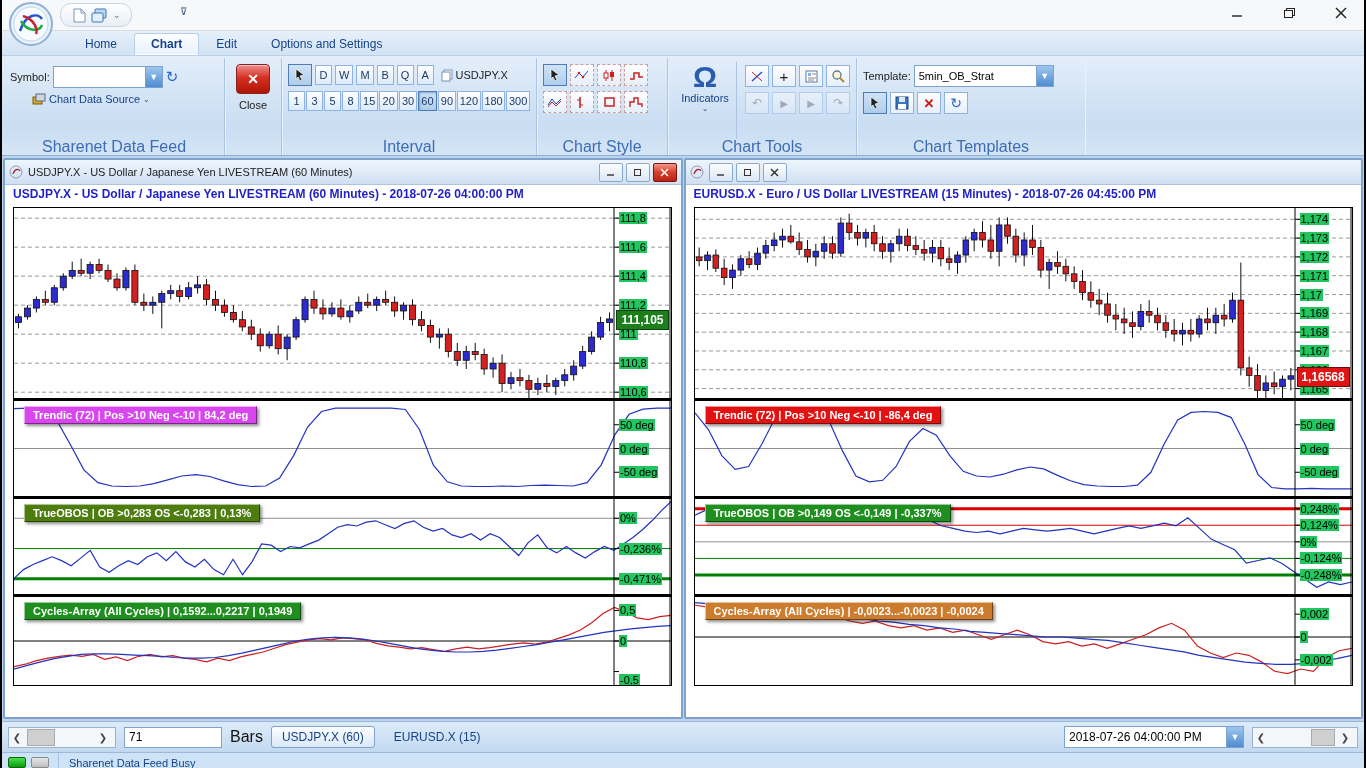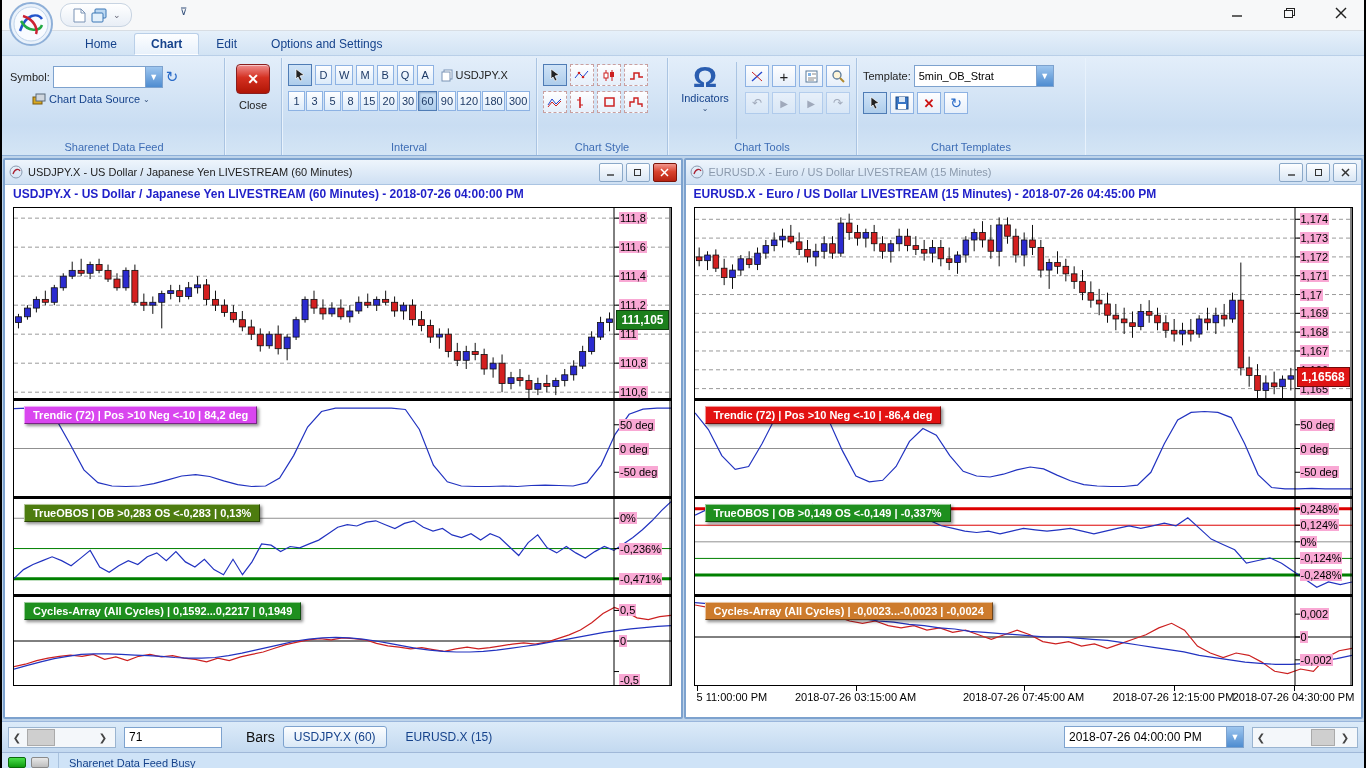--- a/index.html
+++ b/index.html
@@ -20,21 +20,21 @@
     padding-left:66px;border-bottom:1px solid #b9cfe8;}
   .rtab{padding:3px 16px 3px;font-size:12px;color:#15428b;cursor:pointer;border:1px solid transparent;}
   .rtab.active{background:linear-gradient(#fdfeff,#e8f1fb);border:1px solid #b9cfe8;border-bottom-color:#fdfeff;
     border-radius:3px 3px 0 0;font-weight:bold;}
   
   .ribbon{height:97px;background:linear-gradient(#e3eefa,#c9ddf2 70%,#d4e5f5);display:flex;
     padding:2px 0 0 2px;border-bottom:1px solid #8fb0d8;}
   .rgroup{display:flex;flex-direction:column;border-right:1px solid #aac4e2;box-shadow:1px 0 0 #e8f2fc;
     padding:2px 6px 0;position:relative;}
   .rcontent{flex:1;display:flex;flex-direction:column;justify-content:flex-start;gap:5px;}
-  .rcaption{height:16px;text-align:center;font-size:11px;color:#3e6db5;line-height:16px;}
+  .rcaption{height:16px;text-align:center;font-size:16px;color:#3e6db5;line-height:16px;}
   .rrow{display:flex;align-items:center;gap:3px;}
   .rlabel{font-size:11px;color:#222;}
   .combo{display:flex;height:20px;border:1px solid #7da2ce;background:#fff;align-items:center;}
   .combo .cval{flex:1;font-size:11px;padding:0 4px;white-space:nowrap;overflow:hidden;}
   .combo .carr{width:16px;height:100%;background:linear-gradient(#9ec6ef,#4e8cd0);color:#fff;font-size:9px;
     display:flex;align-items:center;justify-content:center;border-left:1px solid #7da2ce;cursor:pointer;}
   .sbtn{min-width:17px;height:20px;border:1px solid #8db2e3;background:linear-gradient(#fefeff,#dcebfa);
     font-size:11px;color:#1d3a66;display:inline-flex;align-items:center;justify-content:center;
     padding:0 3px;cursor:pointer;box-sizing:border-box;}
   .sbtn.sel{background:linear-gradient(#cfe3f7,#aecdeb);border-color:#4f7cb5;box-shadow:inset 1px 1px 2px rgba(40,80,140,.4);}
@@ -61,39 +61,39 @@
   .win-btn.close-act{background:linear-gradient(#f2978d,#d9432e 45%,#b72312);border-color:#7c150a;color:#fff;}
   .win-btn.close-act svg line{stroke:#fff;}
   .win-body{flex:1;padding:2px 8px 0;display:flex;flex-direction:column;}
   .chart-title{height:20px;font-size:12px;font-weight:bold;color:#1f1fc8;white-space:nowrap;}
   .chart-frame{border:1px solid #000;width:657px;box-sizing:content-box;}
   .panel{position:relative;background:#fff;overflow:hidden;width:657px;}
   .panel.sepb{border-bottom:3px solid #000;}
   .p-main{height:190px;}
   .p-ind1,.p-ind2{height:95px;}
   .p-ind3{height:88px;}
-  .yl{position:absolute;left:605px;font-size:11px;line-height:12px;color:#000;background:#f9a8d4;padding:0 1px;white-space:nowrap;}
+  .yl{position:absolute;left:605px;font-size:11px;line-height:12px;color:#000;background:#22c55e;padding:0 1px;white-space:nowrap;}
   .pill{position:absolute;top:5px;left:10px;font-size:11px;font-weight:bold;color:#fff;padding:2px 8px;
     border:1px solid;border-color:rgba(255,255,255,.55) rgba(0,0,0,.45) rgba(0,0,0,.45) rgba(255,255,255,.55);
     box-shadow:2px 2px 3px rgba(0,0,0,.45);white-space:nowrap;}
   .price-tag{position:absolute;left:602px;width:53px;text-align:center;font-size:12px;font-weight:bold;color:#fff;
     padding:2px 0;border:1px solid rgba(0,0,0,.5);box-sizing:border-box;}
   .x-axis{position:relative;height:22px;width:657px;font-size:11px;color:#000;}
   .xl{position:absolute;top:5px;white-space:nowrap;}
   .xt{position:absolute;top:0;width:1px;height:5px;background:#000;}
   
   .bottombar{height:30px;background:linear-gradient(#dcebf9,#c3d9f0);display:flex;align-items:center;
     padding:0 6px;gap:8px;border-top:1px solid #9ab6dc;}
   .hscroll{height:19px;border:1px solid #9ab4d0;background:#f4f7fa;display:flex;align-items:center;position:relative;}
   .hs-arr{width:16px;height:100%;display:flex;align-items:center;justify-content:center;font-size:10px;color:#444;cursor:pointer;}
   .hs-track{position:relative;height:100%;}
   .hs-thumb{position:absolute;top:1px;height:15px;background:#cfcfcf;border:1px solid #aaa;cursor:grab;}
   .bars-input{width:88px;height:19px;border:1px solid #7da2ce;background:#fff;font-size:12px;padding:0 4px;
     font-family:"Liberation Sans",sans-serif;}
-  .bars-lbl{font-size:14px;color:#111;margin-left:16px;}
+  .bars-lbl{font-size:16px;color:#111;}
   .ctab{font-size:12px;color:#15428b;padding:3px 10px;cursor:pointer;border:1px solid transparent;}
   .ctab.active{background:linear-gradient(#fdfeff,#d9e8f7);border:1px solid #7da2ce;border-radius:3px;}
   .spacer{flex:1;}
   
   .statusbar{height:19px;background:#cfe3f7;border-top:1px solid #a0b8d8;display:flex;align-items:center;
     padding:0 6px;gap:5px;font-size:11px;color:#15428b;}
   .led{width:16px;height:9px;border-radius:2px;border:1px solid #555;}
   .led.on{background:linear-gradient(#4ade4a,#0f9b0f);border-color:#0a6a0a;}
   .led.off{background:linear-gradient(#e8e8e8,#bdbdbd);border-color:#8a8a8a;}
   .statusbar .stext{margin-left:4px;border-left:1px solid #a9c2de;padding-left:10px;height:100%;display:flex;align-items:center;}
@@ -615,21 +615,20 @@
     </div>
 
     <div class="chart-window inactive">
       <div class="win-titlebar">
         <span>
           <svg width="14" height="14" viewBox="0 0 14 14">
               <circle cx="7" cy="7" r="6" fill="none" stroke="#8a9ab0"></circle>
               <path d="M4 9 C6 3,10 4,11 6" stroke="#aa2233" stroke-width="1.3" fill="none"></path>
             </svg>
           </span>
-        <span class="win-title">EURUSD.X - Euro / US Dollar LIVESTREAM (15 Minutes)</span>
         <span style="display:flex;gap:3px">
           <span class="win-btn">
               <svg width="9" height="9">
                 <line x1="1" y1="7" x2="8" y2="7" stroke="#333" stroke-width="1.4"></line>
               </svg>
             </span>
           <span class="win-btn">
               <svg width="9" height="9">
                 <rect x="1.5" y="1.5" width="6" height="6" fill="none" stroke="#333"></rect>
               </svg>
@@ -878,32 +877,20 @@
                 <line x1="600" y1="17.142857142857153" x2="605" y2="17.142857142857153" stroke="#000"></line>
                 <line x1="600" y1="40" x2="605" y2="40" stroke="#000"></line>
                 <line x1="600" y1="62.85714285714286" x2="605" y2="62.85714285714286" stroke="#000"></line>
               </svg>
               <span class="yl" style="top: 11.1429px;">0,002</span>
               <span class="yl" style="top: 34px;">0</span>
               <span class="yl" style="top: 56.8571px;">-0,002</span>
               <div class="pill" style="background: rgb(205, 123, 44);">Cycles-Array (All Cycles) | -0,0023...-0,0023 | -0,0024</div>
             </div>
         </div>
-        <div class="x-axis">
-            <span class="xt" style="left: 3px;"></span>
-            <span class="xl" style="left: 3px;">5 11:00:00 PM</span>
-            <span class="xt" style="left: 162px;"></span>
-            <span class="xl" style="left: 162px; transform: translateX(-50%);">2018-07-26 03:15:00 AM</span>
-            <span class="xt" style="left: 330px;"></span>
-            <span class="xl" style="left: 330px; transform: translateX(-50%);">2018-07-26 07:45:00 AM</span>
-            <span class="xt" style="left: 480px;"></span>
-            <span class="xl" style="left: 480px; transform: translateX(-50%);">2018-07-26 12:15:00 PM</span>
-            <span class="xt" style="left: 600px;"></span>
-            <span class="xl" style="left: 600px; transform: translateX(-50%);">2018-07-26 04:30:00 PM</span>
-          </div>
       </div>
     </div>
   </div>
 
   <div class="bottombar">
     <span class="hscroll" style="width:106px">
       <span class="hs-arr">❮</span>
       <span class="hs-track" style="width:70px">
           <span class="hs-thumb" style="left:2px;width:26px"></span>
         </span>

